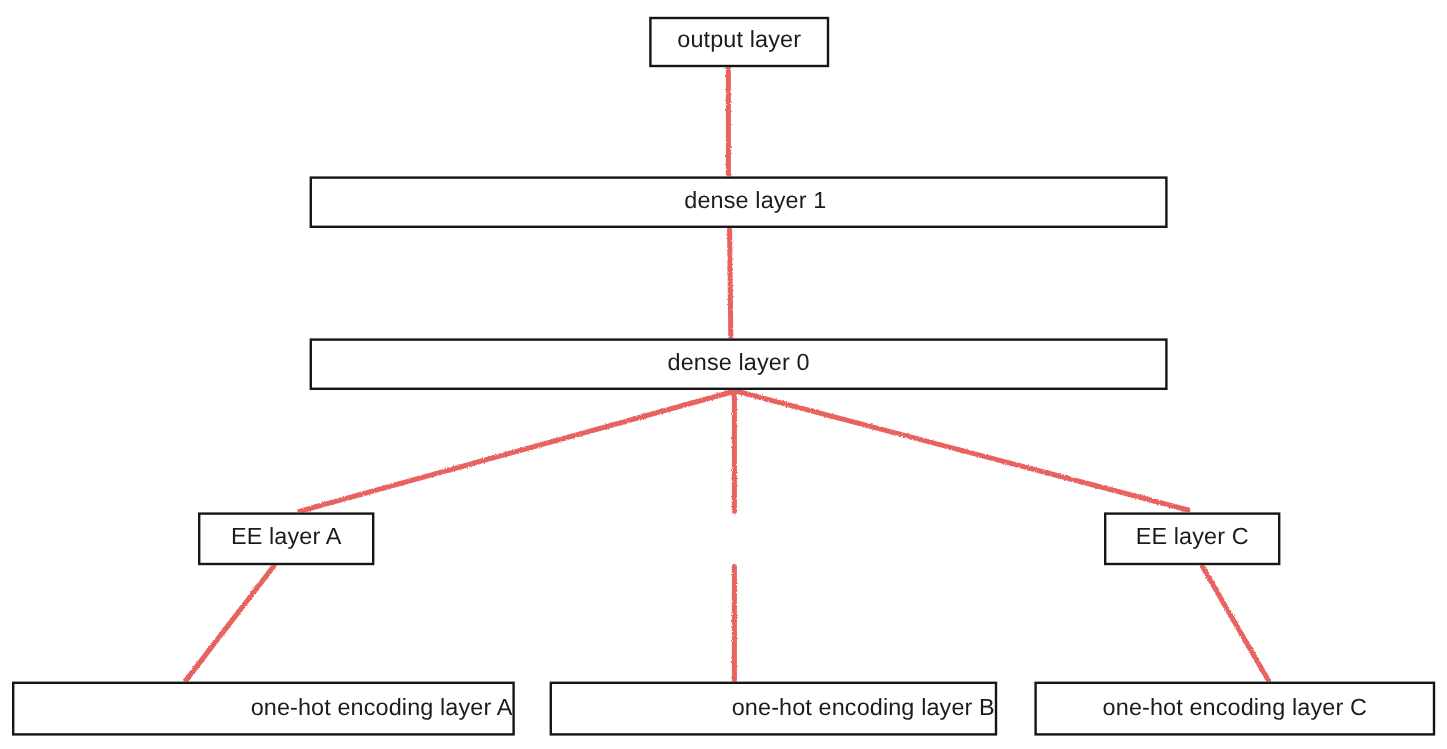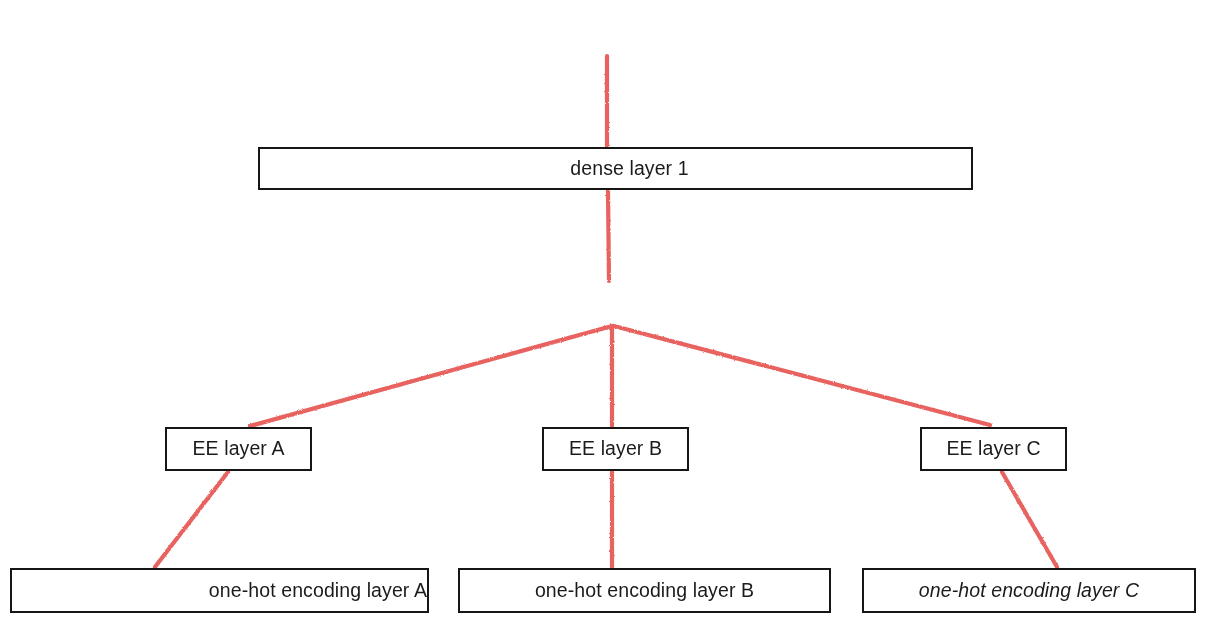--- a/index.html
+++ b/index.html
@@ -61,43 +61,46 @@
         <line x1="609" y1="281" x2="608" y2="191" stroke="#e8635f" stroke-width="4.2" stroke-linecap="round"></line>
         <line x1="250" y1="426" x2="612" y2="326" stroke="#e8635f" stroke-width="4.2" stroke-linecap="round"></line>
         <line x1="612" y1="426" x2="612" y2="326" stroke="#e8635f" stroke-width="4.2" stroke-linecap="round"></line>
         <line x1="990" y1="425" x2="614" y2="326" stroke="#e8635f" stroke-width="4.2" stroke-linecap="round"></line>
         <line x1="155" y1="567" x2="228" y2="472" stroke="#e8635f" stroke-width="4.2" stroke-linecap="round"></line>
         <line x1="612" y1="567" x2="612" y2="472" stroke="#e8635f" stroke-width="4.2" stroke-linecap="round"></line>
         <line x1="1057" y1="567" x2="1002" y2="472" stroke="#e8635f" stroke-width="4.2" stroke-linecap="round"></line>
       </g>
   </svg>
 
+  <div class="node" style="left: 541px; top: 14px; width: 150px; height: 42px; border-color: rgb(22, 22, 22); background: rgb(255, 255, 255); color: rgb(27, 27, 27);">
+    <span class="node-label">output layer</span>
+  </div>
 
   <div class="node" style="left: 258px; top: 147px; width: 715px; height: 43px; border-color: rgb(22, 22, 22); background: rgb(255, 255, 255); color: rgb(27, 27, 27); padding-left: 28px;">
     <span class="node-label">dense layer 1</span>
   </div>
 
+  <div class="node" style="left: 258px; top: 282px; width: 715px; height: 43px; border-color: rgb(22, 22, 22); background: rgb(255, 255, 255); color: rgb(27, 27, 27);">
+    <span class="node-label">dense layer 0</span>
+  </div>
 
   <div class="node" style="left: 165px; top: 427px; width: 147px; height: 44px; border-color: rgb(22, 22, 22); background: rgb(255, 255, 255); color: rgb(27, 27, 27);">
     <span class="node-label">EE layer A</span>
   </div>
 
-  <div class="node" style="left: 542px; top: 427px; width: 147px; height: 44px; border-color: rgb(22, 22, 22); background: rgb(255, 255, 255); color: rgb(27, 27, 27);">
-    <span class="node-label">EE layer B</span>
-  </div>
 
   <div class="node" style="left: 920px; top: 427px; width: 147px; height: 44px; border-color: rgb(22, 22, 22); background: rgb(255, 255, 255); color: rgb(27, 27, 27); align-items: center;">
     <span class="node-label">EE layer C</span>
   </div>
 
   <div class="node" style="left: 10px; top: 568px; width: 419px; height: 45px; border-color: rgb(22, 22, 22); background: rgb(255, 255, 255); color: rgb(27, 27, 27); justify-content: flex-end;">
     <span class="node-label">one-hot encoding layer A</span>
   </div>
 
-  <div class="node" style="left: 458px; top: 568px; width: 373px; height: 45px; border-color: rgb(22, 22, 22); background: rgb(255, 255, 255); color: rgb(27, 27, 27);">
+  <div class="node" style="left: 458px; top: 568px; width: 373px; height: 45px; border-color: rgb(22, 22, 22); background: rgb(255, 255, 255); color: rgb(27, 27, 27); justify-content: flex-end;">
     <span class="node-label">one-hot encoding layer B</span>
   </div>
 
-  <div class="node" style="left: 862px; top: 568px; width: 334px; height: 45px; border-color: rgb(22, 22, 22); background: rgb(255, 255, 255); color: rgb(27, 27, 27); font-style: italic;">
+  <div class="node" style="left: 862px; top: 568px; width: 334px; height: 45px; border-color: rgb(22, 22, 22); background: rgb(255, 255, 255); color: rgb(27, 27, 27);">
     <span class="node-label">one-hot encoding layer C</span>
   </div>
 
 </div>
 
 </body></html>

